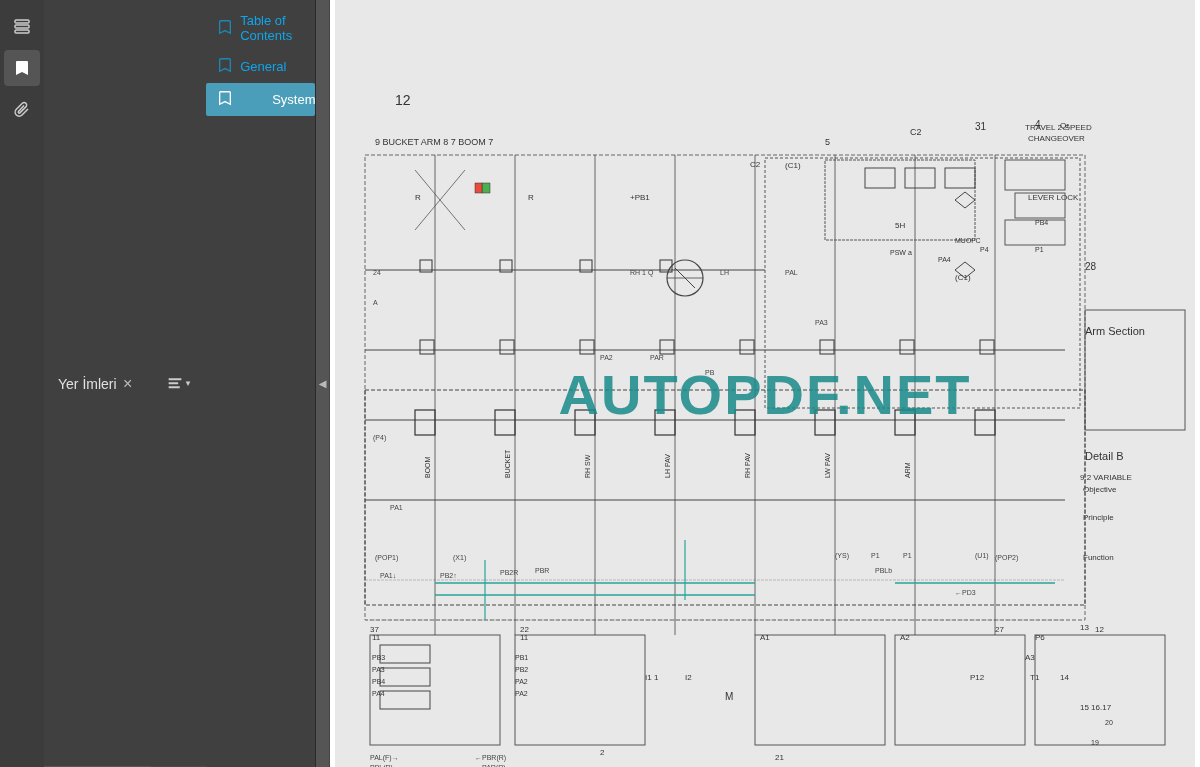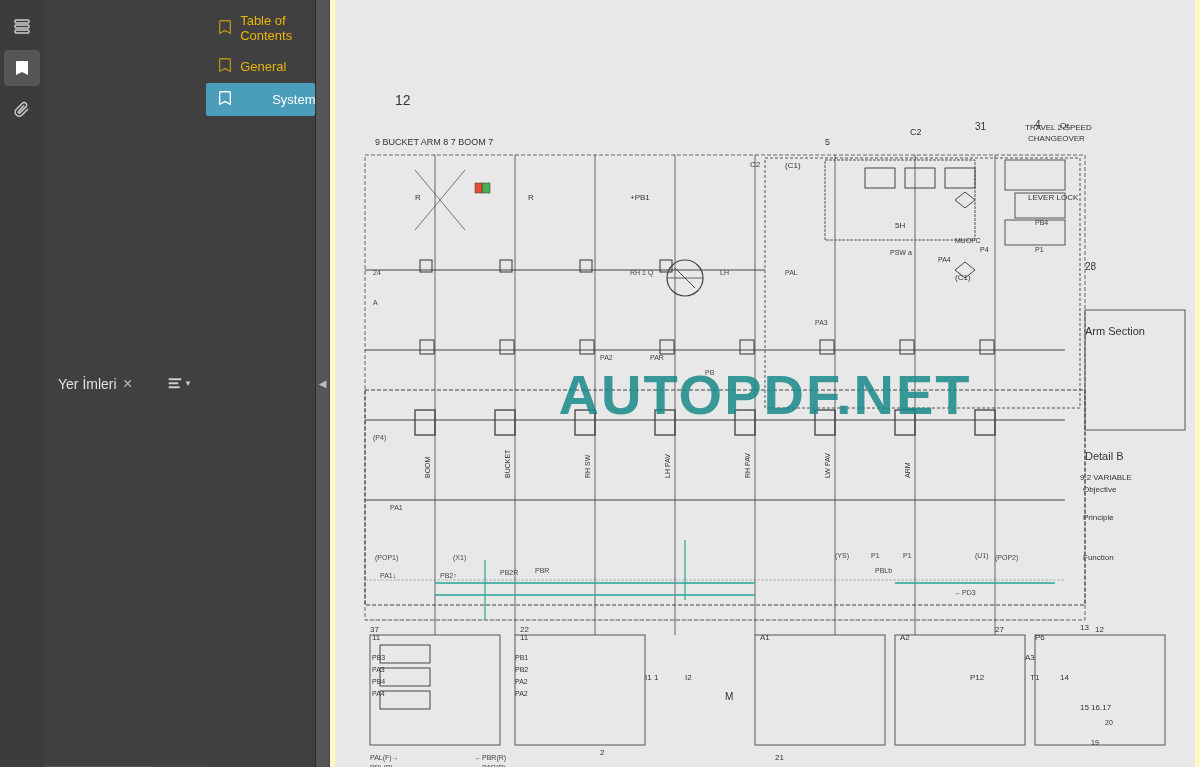--- a/index.html
+++ b/index.html
@@ -100,21 +100,21 @@
     .sidebar-list {
       flex: 1;
       overflow-y: auto;
       padding: 6px 0;
     }
     .sidebar-item {
       display: flex;
       align-items: center;
       padding: 7px 14px 7px 12px;
       cursor: pointer;
-      color: #eab308;
+      color: #0ea5e9;
       font-size: 13px;
       gap: 8px;
       border-radius: 2px;
     }
     .sidebar-item.active {
       background: #4a9eba;
       color: #fff;
       gap: 40px;
     }
     .bookmark-icon {
@@ -148,21 +148,21 @@
       height: 767px;
       background: #d8d8d8;
       overflow: hidden;
       position: relative;
     }
 
     
     .pdf-area {
       width: 100%;
       height: 100%;
-      background: #fef9c3;
+      background: #ffffff;
       position: relative;
       overflow: hidden;
     }
 
     
     .watermark {
       position: absolute;
       top: 50%;
       left: 50%;
       transform: translate(-50%, -50%);

